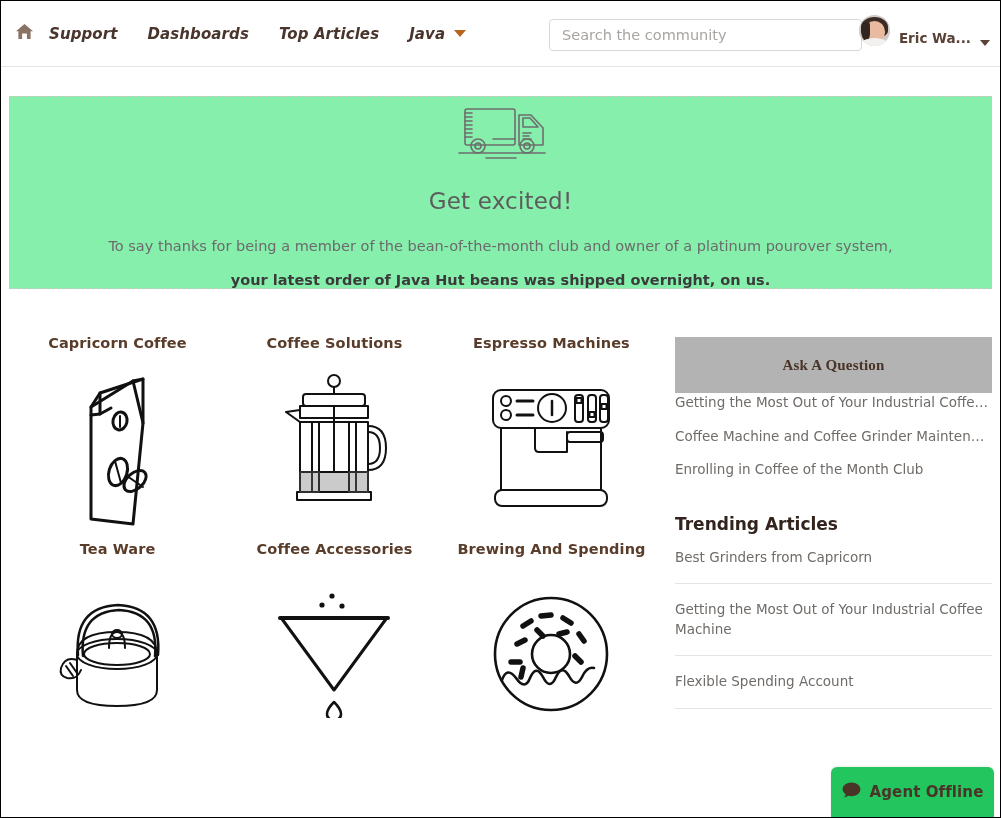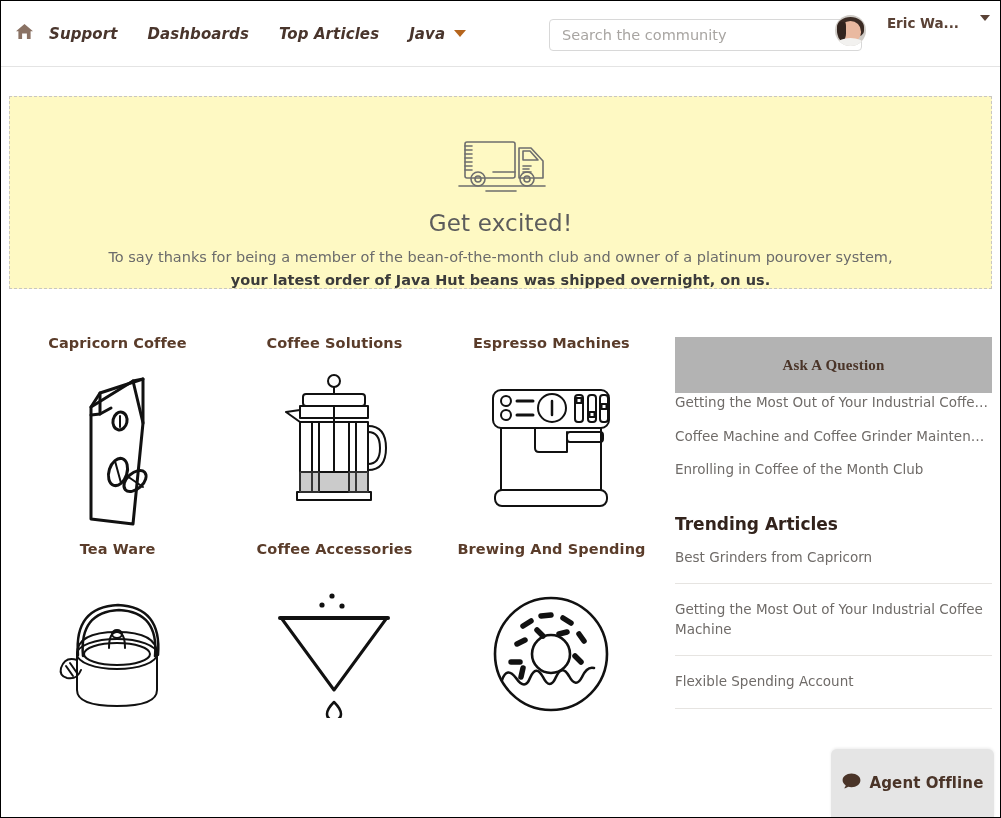--- a/index.html
+++ b/index.html
@@ -65,23 +65,22 @@
     font-size: 14.5px;
     font-family: "DejaVu Sans", "Liberation Sans", sans-serif;
     color: #5b5b5b;
     background: #fff;
     outline: none;
   }
   #search-input::placeholder { color: #a8a5a2; }
   #user-menu {
     position: absolute;
     right: 10px; top: 14px;
-    display: flex; align-items: flex-start;
-    cursor: pointer;
-    gap: 12px;
+    display: flex; align-items: flex-end;
+    cursor: pointer;
   }
   #avatar {
     width: 31px; height: 31px;
     border-radius: 50%;
     overflow: hidden;
     background: #cfcbc6;
     position: relative;
     flex: none;
   }
   #avatar .face {
@@ -113,24 +112,24 @@
     font-weight: bold;
     color: #5a4236;
     margin-left: 9px;
     white-space: nowrap;
   }
 
   
   #banner {
     margin: 29px 8px 0 8px;
     border: 1px dashed #c9c6c0;
-    background: #fef9c3;
+    background: #86efac;
     height: 193px;
     display: flex; flex-direction: column;
-    align-items: center; justify-content: flex-end;
+    align-items: center; justify-content: space-between;
     padding-top: 4px;
   }
   #truck-icon { margin-bottom: 10px; }
   #banner-title {
     font-size: 23px;
     color: #5c5c5c;
     font-weight: normal;
     margin-bottom: 13px;
     letter-spacing: .2px;
   }
@@ -217,22 +216,22 @@
     border-bottom: 1px solid #e6e4e1;
     padding-bottom: 16px;
     margin-bottom: 16px;
   }
   #trending-list { margin-top: -2px; }
 
   
   #chat-widget {
     position: absolute;
     right: 6px; bottom: 0;
-    width: 163px; height: 68px;
-    background: #e5e5e5;
+    width: 163px; height: 50px;
+    background: #22c55e;
     border-radius: 6px 6px 0 0;
     display: flex; align-items: center; justify-content: center;
     cursor: pointer;
     box-shadow: 0 -1px 3px rgba(0,0,0,.08);
     text-align: center;
   }
   #chat-label {
     font-size: 15px;
     font-weight: bold;
     color: #4a3428;

